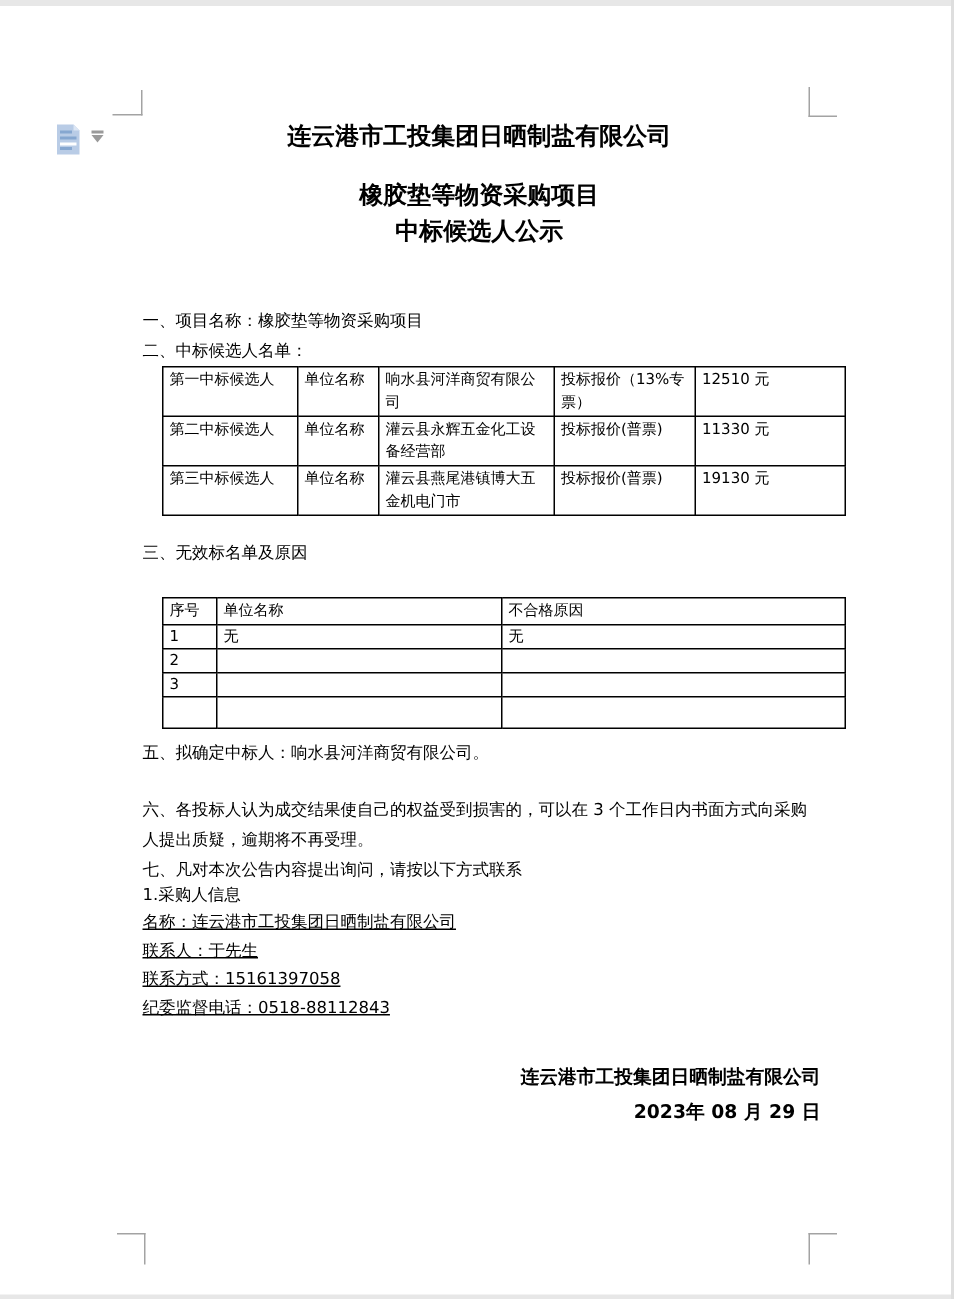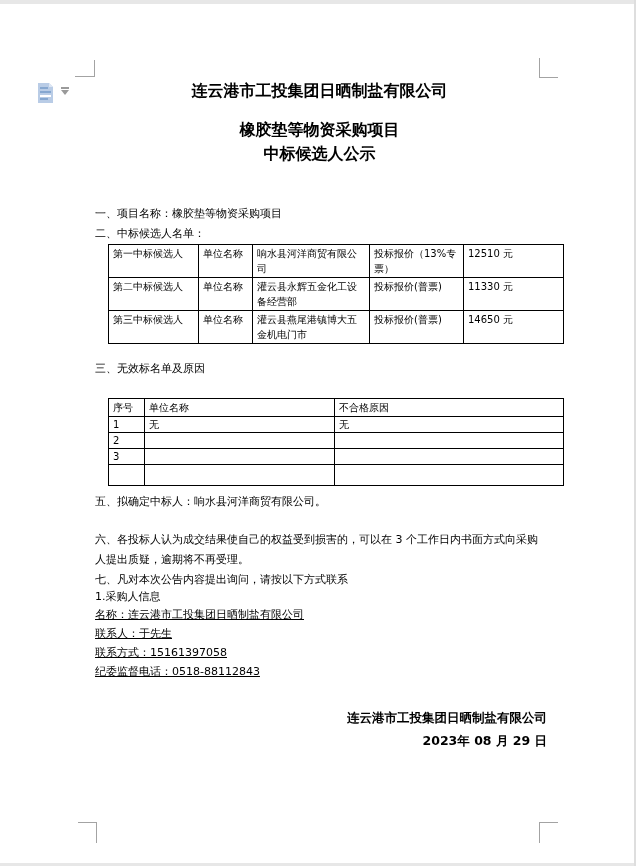--- a/index.html
+++ b/index.html
@@ -104,21 +104,21 @@
     <td>单位名称</td>
     <td>灌云县永辉五金化工设备经营部</td>
     <td>投标报价(普票)</td>
     <td>11330 元</td>
   </tr>
   <tr>
     <td>第三中标候选人</td>
     <td>单位名称</td>
     <td>灌云县燕尾港镇博大五金机电门市</td>
     <td>投标报价(普票)</td>
-    <td>14650 元</td>
+    <td>19130 元</td>
   </tr>
 </tbody>
   </table>
 
 <div class="abs para" style="top:359px">三、无效标名单及原因</div>
 
 <table class="tbl2">
   <colgroup>
       <col style="width:36px">
       <col style="width:190px">

